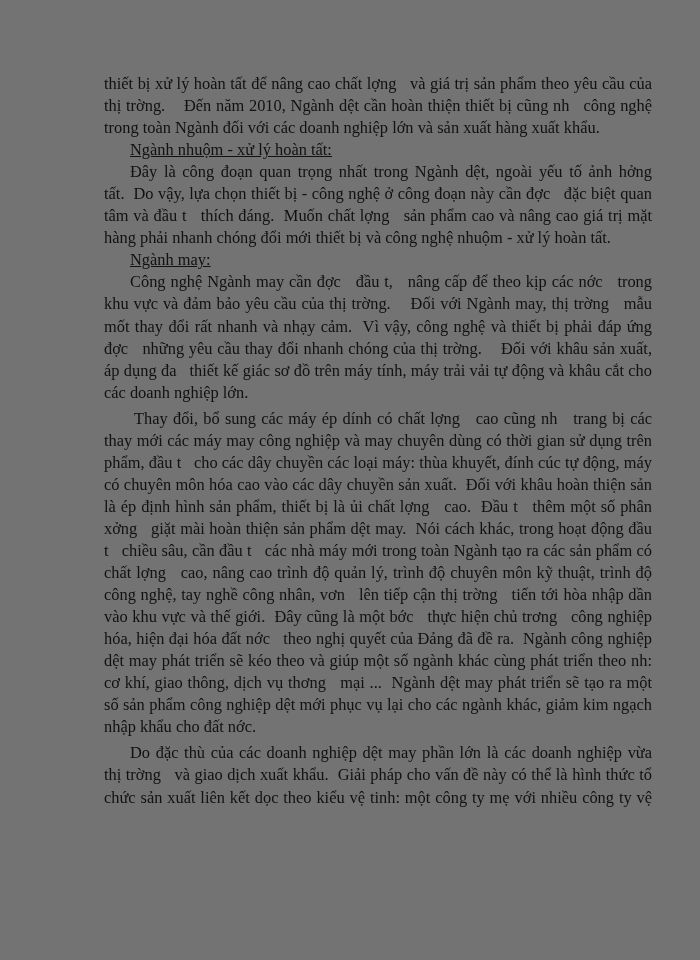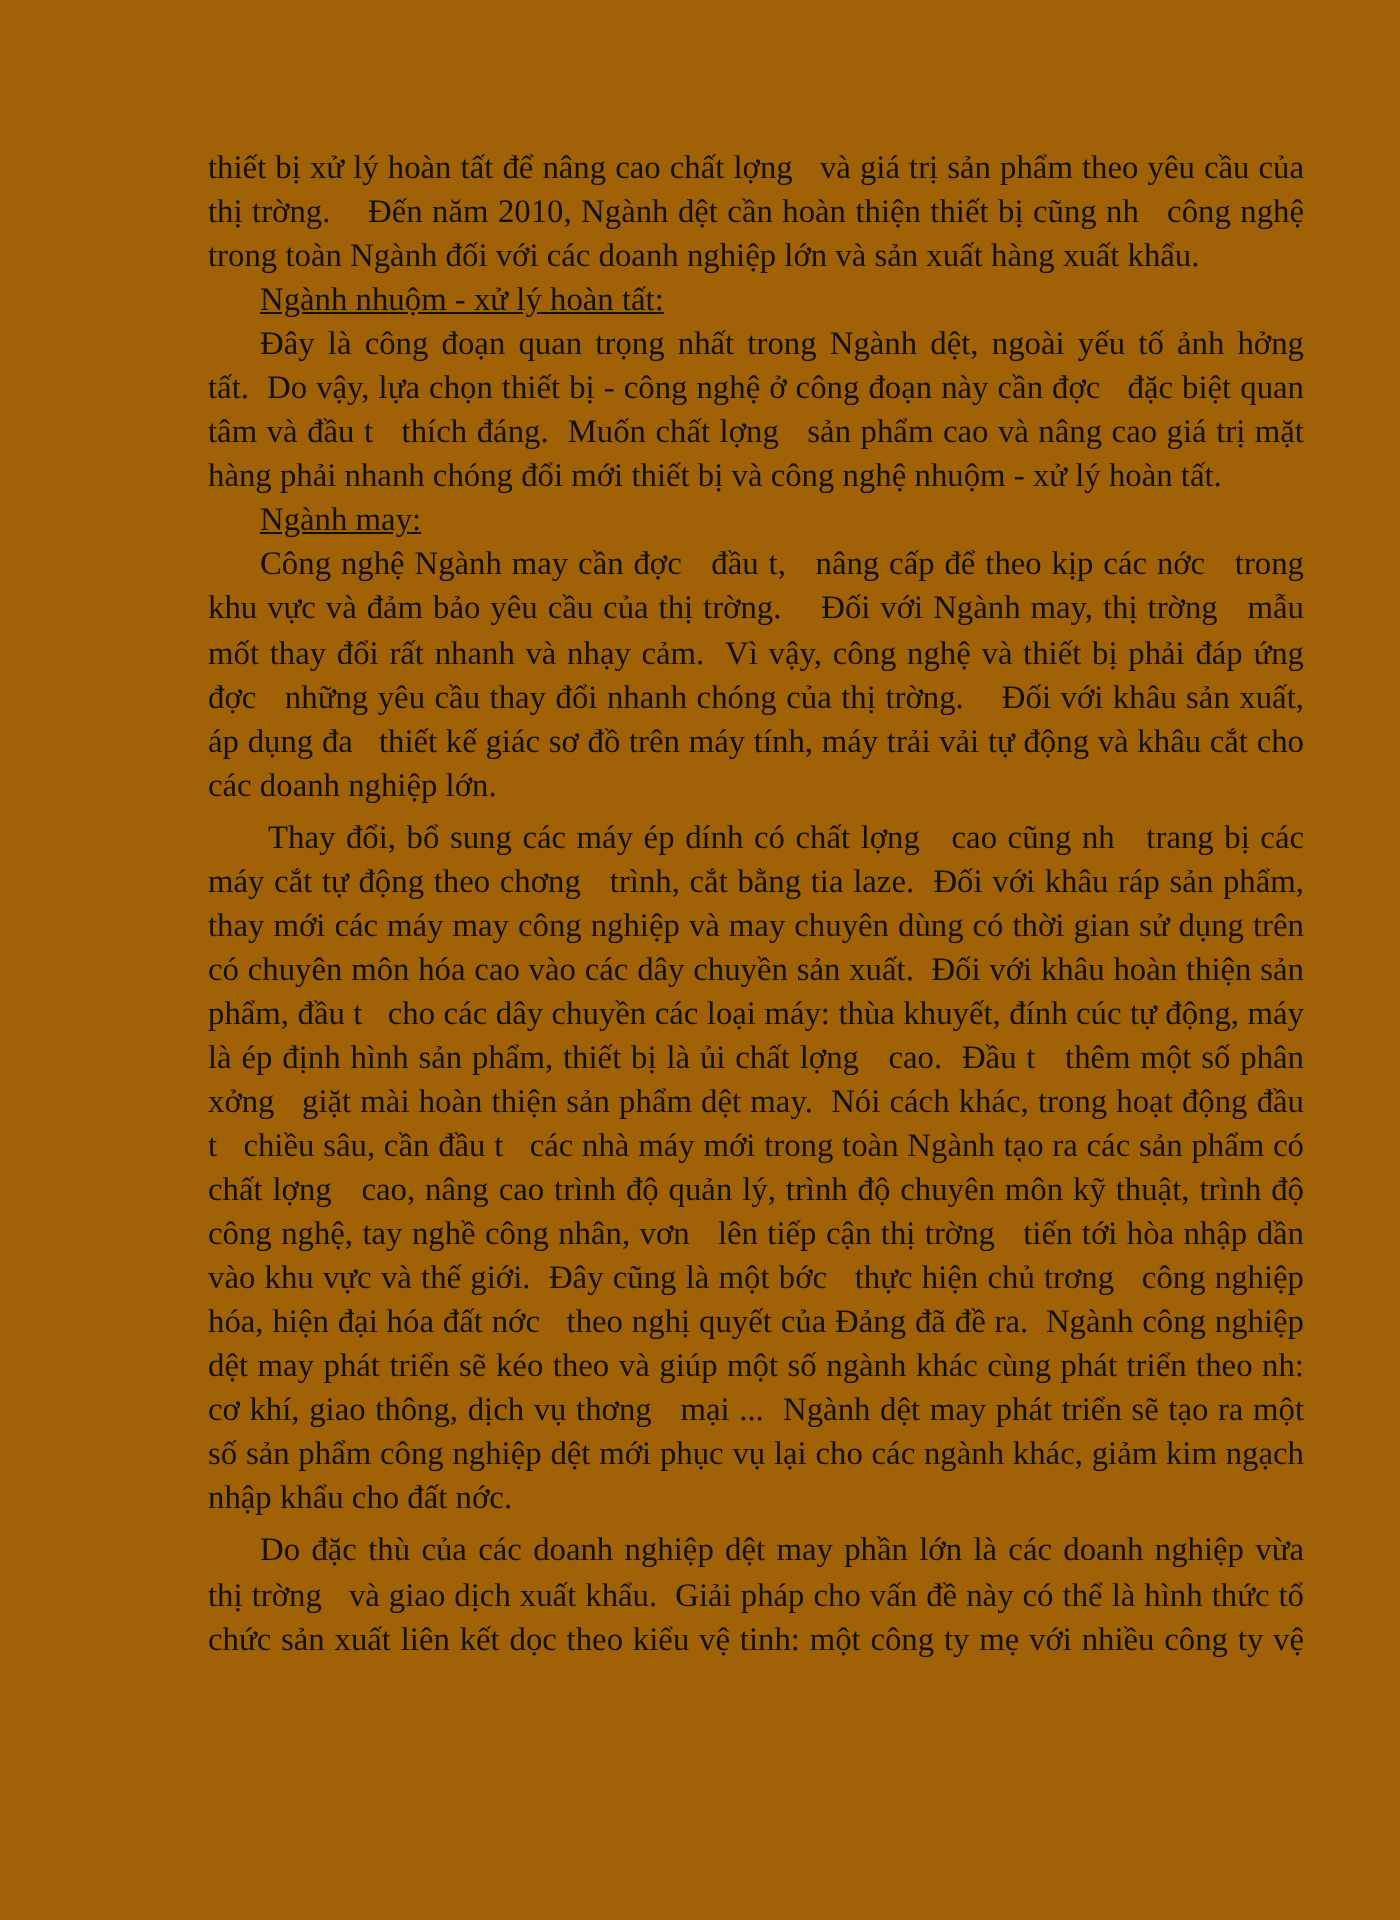--- a/index.html
+++ b/index.html
@@ -12,21 +12,21 @@
       height: 960px;
       overflow: hidden;
       position: relative;
     }
     .page {
       position: absolute;
       left: 0;
       top: 0;
       width: 700px;
       height: 960px;
-      background: #a16207;
+      background: #737373;
       overflow: hidden;
     }
     .text-block {
       position: absolute;
       left: 104px;
       top: 73px;
       width: 548px;
       height: 813px;
       overflow: hidden;
       font-family: "Liberation Serif", "DejaVu Serif", serif;
@@ -88,24 +88,23 @@
         <span class="line">mốt thay đổi rất nhanh và nhạy cảm.  Vì vậy, công nghệ và thiết bị phải đáp ứng</span>
         <span class="line">đợc   những yêu cầu thay đổi nhanh chóng của thị trờng.    Đối với khâu sản xuất,</span>
         <span class="line">áp dụng đa   thiết kế giác sơ đồ trên máy tính, máy trải vải tự động và khâu cắt cho</span>
         <span class="line last">các doanh nghiệp lớn.</span>
       </div>
 
       <span class="para-gap"></span>
 
       <div>
         <span class="line indent2">Thay đổi, bổ sung các máy ép dính có chất lợng   cao cũng nh   trang bị các</span>
-        <span class="line">máy cắt tự động theo chơng   trình, cắt bằng tia laze.  Đối với khâu ráp sản phẩm,</span>
         <span class="line">thay mới các máy may công nghiệp và may chuyên dùng có thời gian sử dụng trên</span>
+        <span class="line">phẩm, đầu t   cho các dây chuyền các loại máy: thùa khuyết, đính cúc tự động, máy</span>
         <span class="line">có chuyên môn hóa cao vào các dây chuyền sản xuất.  Đối với khâu hoàn thiện sản</span>
-        <span class="line">phẩm, đầu t   cho các dây chuyền các loại máy: thùa khuyết, đính cúc tự động, máy</span>
         <span class="line">là ép định hình sản phẩm, thiết bị là ủi chất lợng   cao.  Đầu t   thêm một số phân</span>
         <span class="line">xởng   giặt mài hoàn thiện sản phẩm dệt may.  Nói cách khác, trong hoạt động đầu</span>
         <span class="line">t   chiều sâu, cần đầu t   các nhà máy mới trong toàn Ngành tạo ra các sản phẩm có</span>
         <span class="line">chất lợng   cao, nâng cao trình độ quản lý, trình độ chuyên môn kỹ thuật, trình độ</span>
         <span class="line">công nghệ, tay nghề công nhân, vơn   lên tiếp cận thị trờng   tiến tới hòa nhập dần</span>
         <span class="line">vào khu vực và thế giới.  Đây cũng là một bớc   thực hiện chủ trơng   công nghiệp</span>
         <span class="line">hóa, hiện đại hóa đất nớc   theo nghị quyết của Đảng đã đề ra.  Ngành công nghiệp</span>
         <span class="line">dệt may phát triển sẽ kéo theo và giúp một số ngành khác cùng phát triển theo nh:</span>
         <span class="line">cơ khí, giao thông, dịch vụ thơng   mại ...  Ngành dệt may phát triển sẽ tạo ra một</span>
         <span class="line">số sản phẩm công nghiệp dệt mới phục vụ lại cho các ngành khác, giảm kim ngạch</span>

